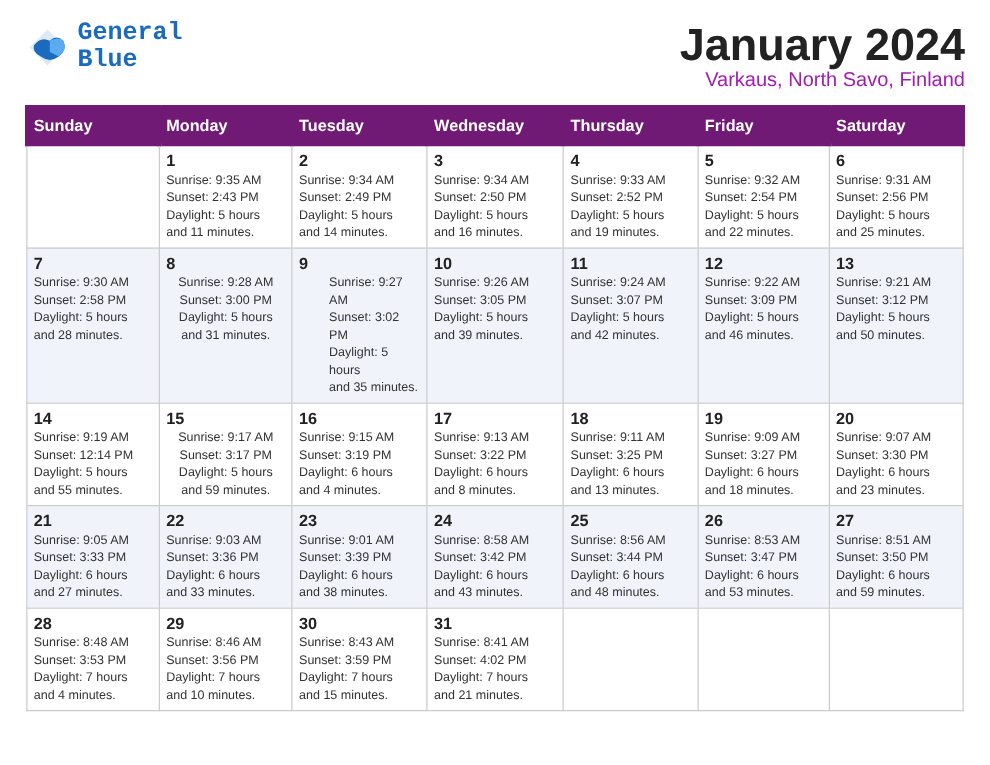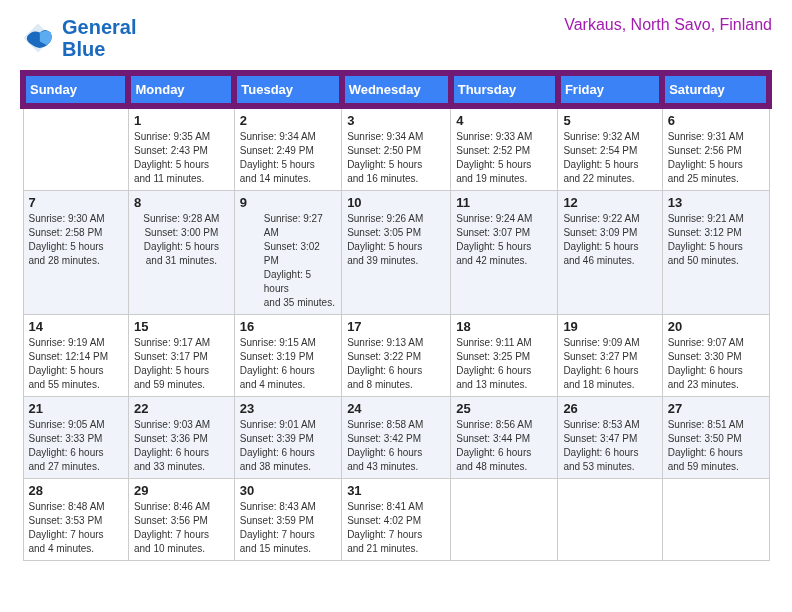--- a/index.html
+++ b/index.html
@@ -17,20 +17,21 @@
     .header-row {
       display: flex;
       justify-content: space-between;
       align-items: flex-start;
       margin-bottom: 10px;
     }
     .logo {
       display: flex;
       align-items: center;
       gap: 6px;
+      font-family: Liberation Mono, monospace;
     }
     .logo-icon {
       width: 36px;
       height: 36px;
     }
     .title-block {
       text-align: right;
     }
     .month-title {
       font-size: 36px;
@@ -40,27 +41,27 @@
     }
     .subtitle {
       font-size: 16px;
       color: #a21caf;
     }
     table {
       width: 100%;
       border-collapse: collapse;
     }
     thead tr th {
-      background: #3b82f6;
+      background: #701a75;
       color: #fff;
       font-size: 13px;
       font-weight: bold;
       padding: 6px 4px;
       text-align: left;
-      border: 6px solid #701a75;
+      border: 3px solid #701a75;
     }
     tbody tr td {
       border: 1px solid #ccc;
       vertical-align: top;
       padding: 4px 5px;
       font-size: 10.5px;
       color: #222;
       width: 113px;
       height: 80px;
     }
@@ -95,20 +96,21 @@
         <polygon points="20,4 36,20 20,36 4,20" fill="#1a6abf" opacity="0.15"></polygon>
         <path d="M8 18 Q14 10 22 14 Q28 8 34 14 Q38 22 30 28 Q22 34 14 28 Q6 24 8 18Z" fill="#1a6abf"></path>
         <path d="M22 14 Q30 10 34 14 Q38 22 30 28 L22 24 Z" fill="#5aabf0"></path>
       </svg>
       <div>
         <div style="font-size:20px;font-weight:bold;color:#1a6abf;line-height:1.1;">General</div>
         <div style="font-size:20px;font-weight:bold;color:#1a6abf;line-height:1.1;">Blue</div>
       </div>
     </div>
     <div class="title-block">
+      <div class="month-title">January 2024</div>
       <div class="subtitle">Varkaus, North Savo, Finland</div>
     </div>
   </div>
 
   <table>
     <thead>
       <tr>
       <th>Sunday</th>
           <th>Monday</th>
           <th>Tuesday</th>
@@ -218,21 +220,21 @@
         <tr>
           <td>
             <span class="day-number">14</span>
             <div class="day-info" style="white-space: pre-line;">Sunrise: 9:19 AM
 Sunset: 12:14 PM
 Daylight: 5 hours
 and 55 minutes.</div>
           </td>
           <td>
             <span class="day-number">15</span>
-            <div class="day-info" style="white-space: pre-line;">Sunrise: 9:17 AM
+            <div class="day-info" style="white-space: pre-line; text-align: center;">Sunrise: 9:17 AM
 Sunset: 3:17 PM
 Daylight: 5 hours
 and 59 minutes.</div>
           </td>
           <td>
             <span class="day-number">16</span>
             <div class="day-info" style="white-space: pre-line;">Sunrise: 9:15 AM
 Sunset: 3:19 PM
 Daylight: 6 hours
 and 4 minutes.</div>

